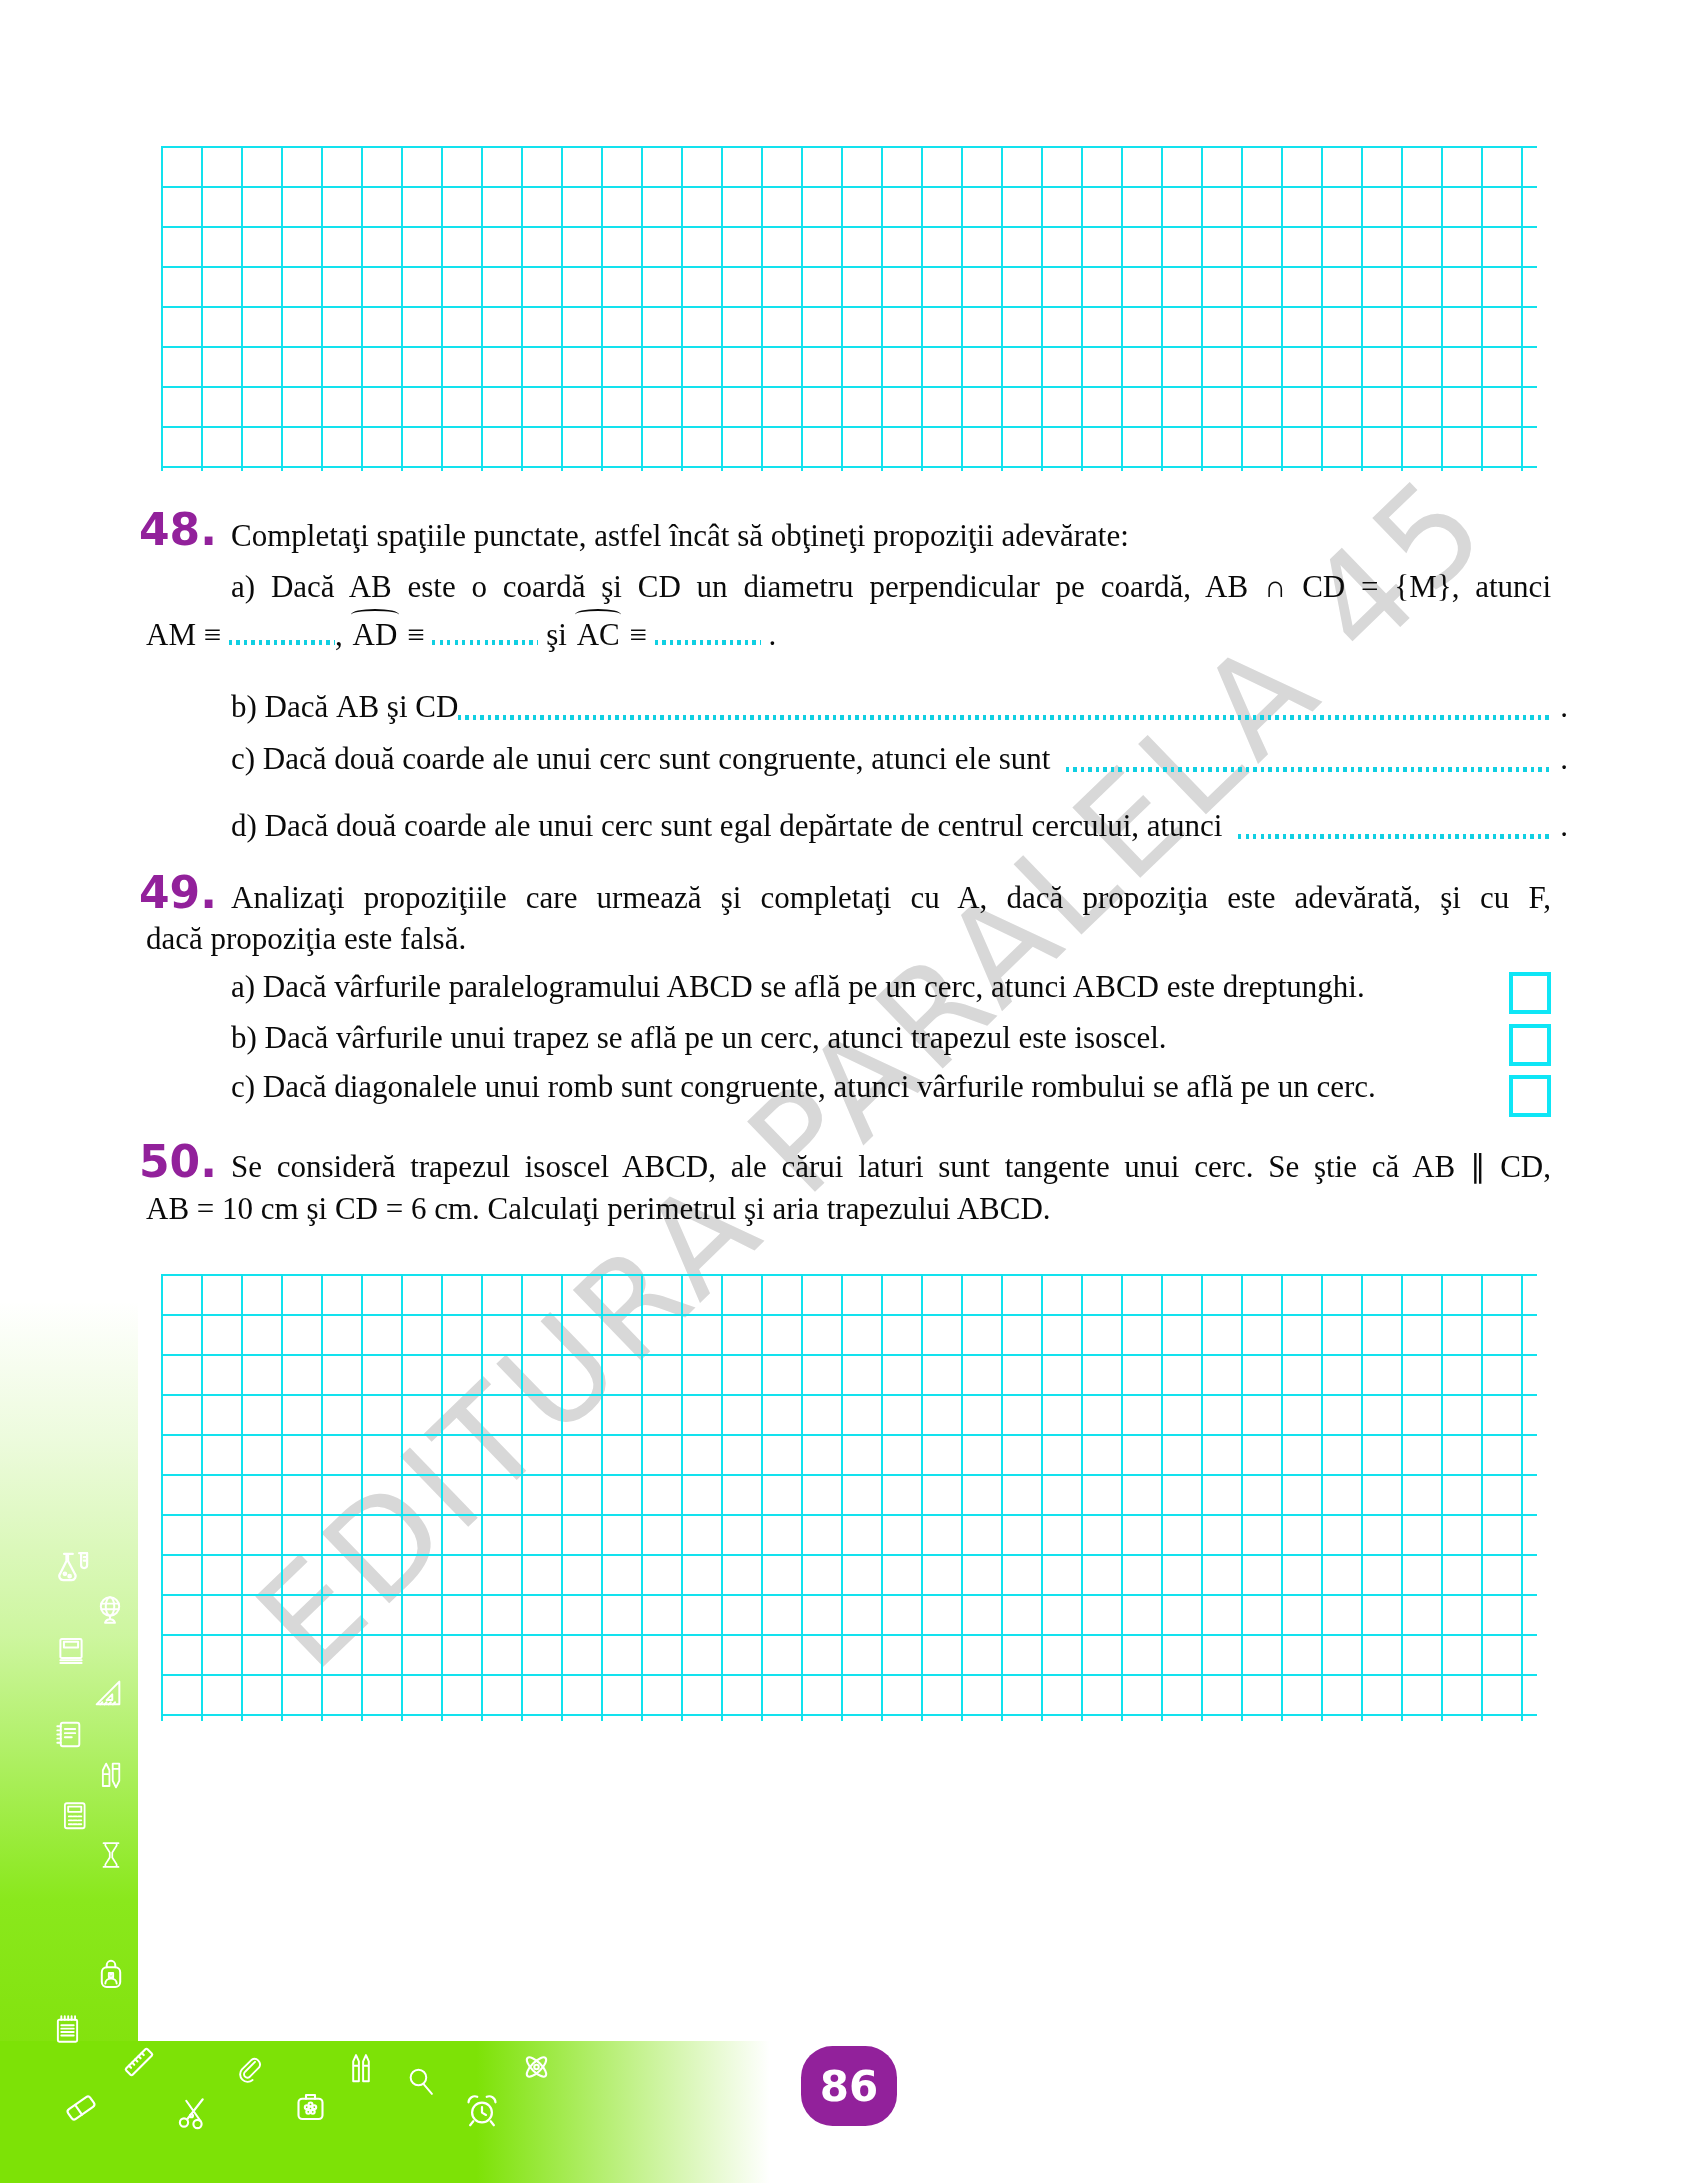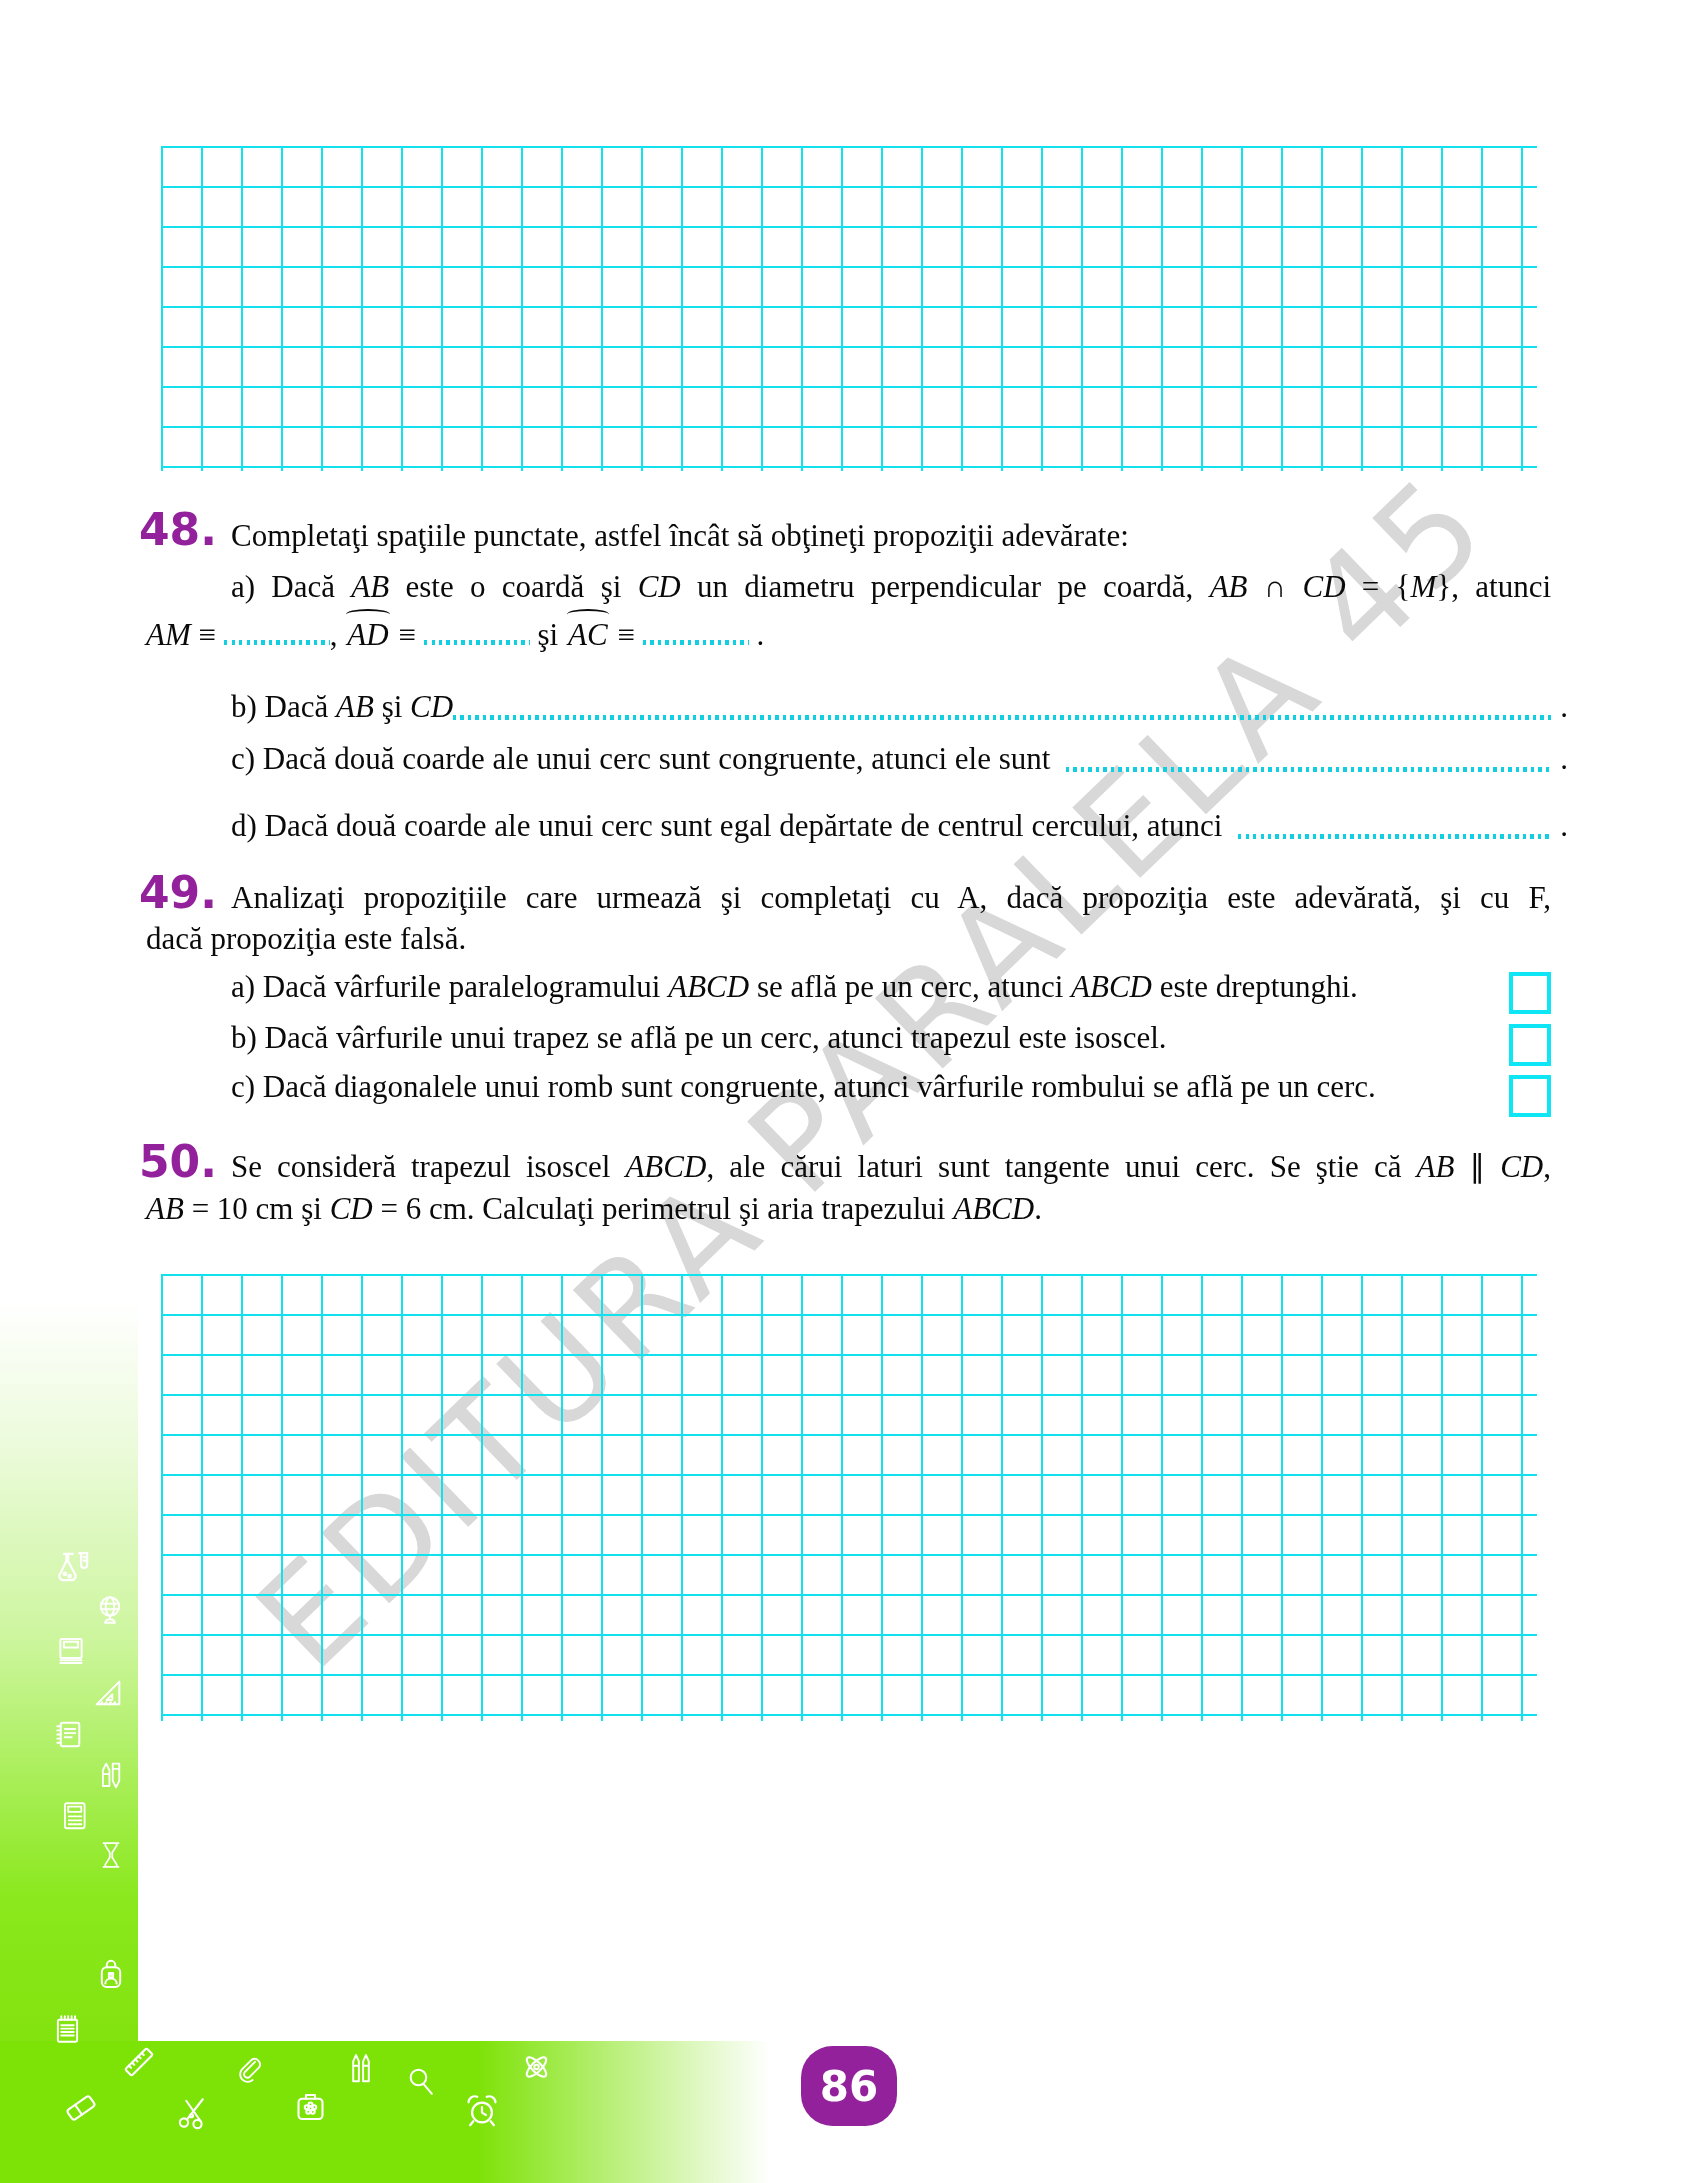--- a/index.html
+++ b/index.html
@@ -69,21 +69,21 @@
   .tline{
     position:absolute;z-index:5;
     font-size:31px;line-height:38px;white-space:nowrap;text-align:center;
   }
   .tline.wrapjust{white-space:normal;text-align:justify;text-align-last:justify;}
   .fline{
     position:absolute;z-index:5;display:flex;align-items:flex-end;
     font-size:31px;line-height:38px;
   }
   .fline .sg{white-space:pre;}
-  .sg-i,.sg-arc{font-style:italic;}
+  .sg-i,.sg-arc{}
   .sg-arc{position:relative;padding:0 2.1px;}
   .sg-arc::before{
     content:"";position:absolute;left:0.7px;right:0.7px;top:-8.2px;height:9px;
     border-top:2.4px solid var(--ink);border-radius:100% 100% 0 0;
   }
   .sg-dots{
     display:inline-block;height:4.8px;
     background:repeating-linear-gradient(90deg,var(--cyan-dots) 0 3.1px,transparent 3.1px 7.5px);
   }
   .tline .sg-dots{vertical-align:baseline;}

